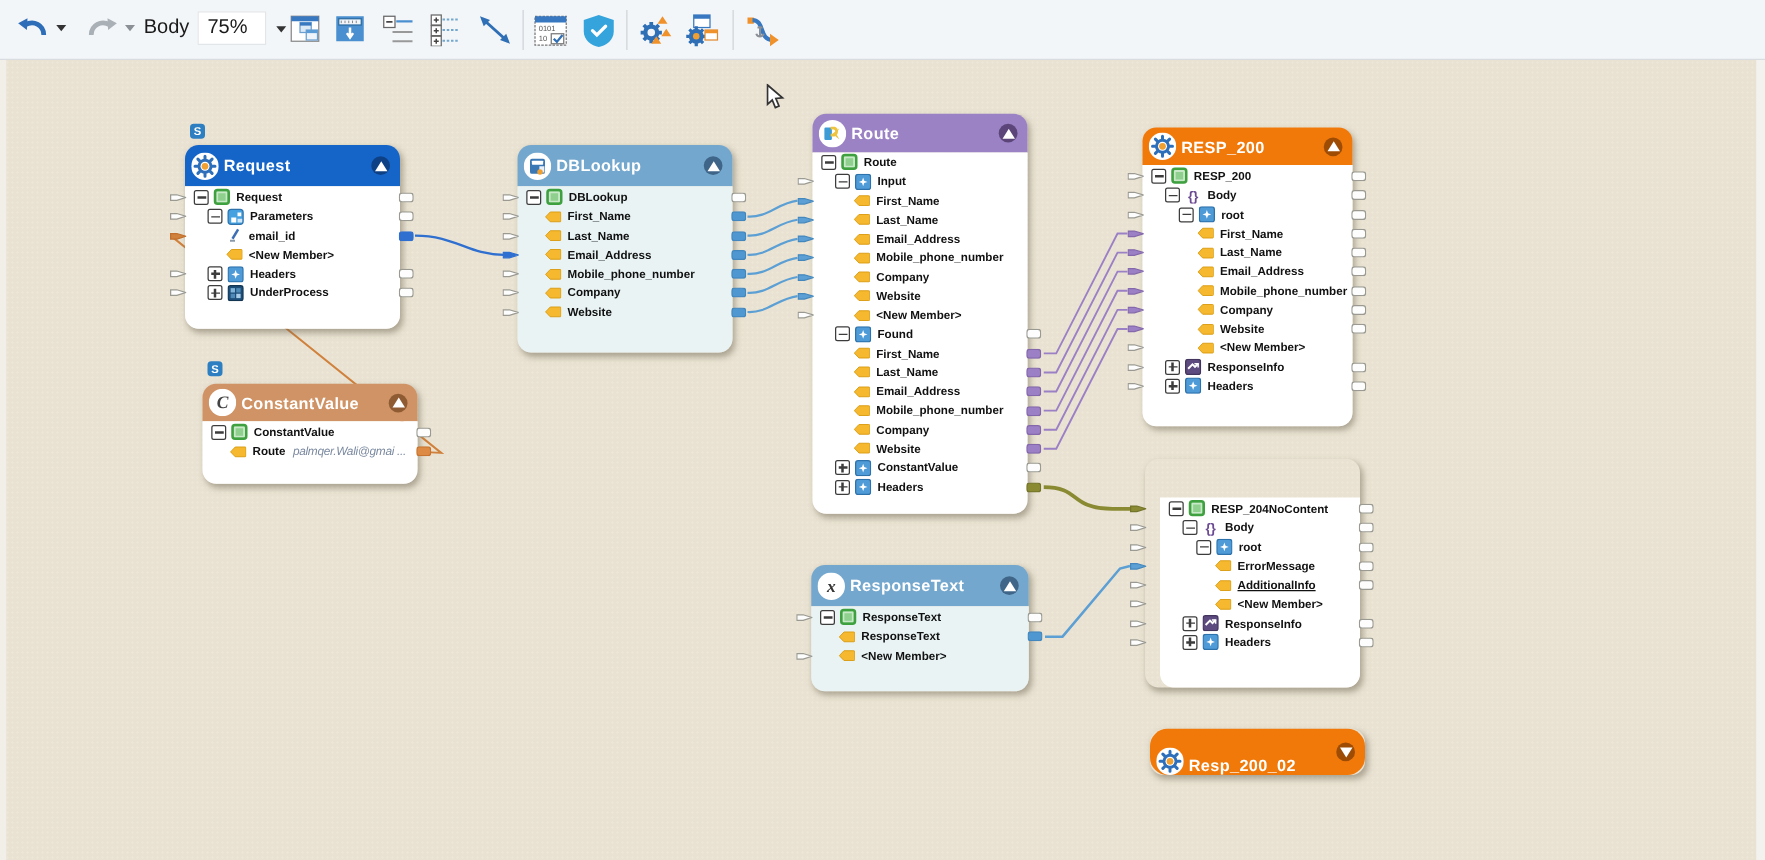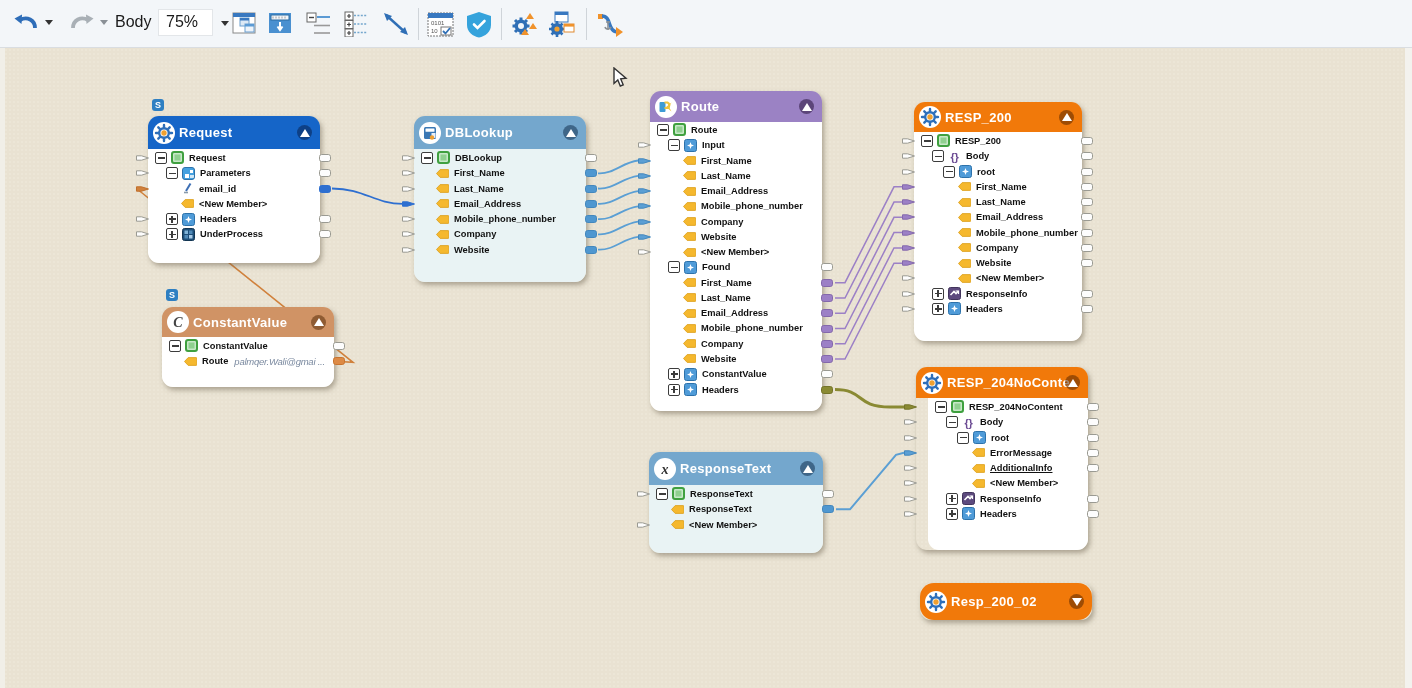--- a/index.html
+++ b/index.html
@@ -868,37 +868,20 @@
         <path d="M0.5 2.8 H5.5 L12.5 5 L5.5 7.2 H0.5 Z" fill="#fdfdfd" stroke="#9a9a92" stroke-width="1"></path>
       </svg>
     </span>
     <span class="stubw" style="top:67.5px;">
       <svg class="stub" width="13" height="10" viewBox="0 0 13 10">
         <path d="M0.5 2.8 H5.5 L12.5 5 L5.5 7.2 H0.5 Z" fill="#fdfdfd" stroke="#9a9a92" stroke-width="1"></path>
       </svg>
     </span>
   </div>
 <div class="node" style="left:916px;top:367px;width:172px;height:183px;">
-    <div class="hdr" style="height:31px;background:#f1790a;border-radius:11px 11px 0 0;">
-      <span class="hico"><svg width="22" height="22" viewBox="0 0 22 22">
-          <circle cx="11" cy="11" r="11" fill="#fff"></circle>
-          <g fill="#2e6fba">
-            <circle cx="11" cy="11" r="6"></circle>
-            <g stroke="#2e6fba" stroke-width="2.4">
-              <path d="M11 3v16M3 11h16M5.3 5.3l11.4 11.4M16.7 5.3L5.3 16.7" stroke-linecap="round"></path>
-            </g>
-          </g>
-          <circle cx="11" cy="11" r="3.6" fill="#fff"></circle>
-          <circle cx="11" cy="11" r="2.7" fill="#f0a030"></circle>
-        </svg></span>
-      <span class="htitle">RESP_204NoConte</span>
-      <span class="cbtn" style="background:rgba(90,40,0,.55);">
-        <i class="tri-up"></i>
-      </span>
-    </div>
     <div class="nbody" style="background:#fff;top:31px;padding-top:1.37px;margin-left:12px;">
       <div class="r" style="padding-left:7px;">
         <i class="exp m"></i>
         <i class="tic green"></i>
         <span class="lbl">RESP_204NoContent</span>
       </div>
       <div class="r" style="padding-left:18px;">
         <i class="exp m"></i>
         <svg class="tic" width="13" height="13" viewBox="0 0 13 13">
           <text x="6.5" y="10.5" font-family="Liberation Sans,sans-serif" font-size="11" font-weight="bold" fill="#6b4a93" text-anchor="middle">{}</text>
@@ -1008,21 +991,21 @@
         <path d="M0.5 2.8 H5.5 L12.5 5 L5.5 7.2 H0.5 Z" fill="#fdfdfd" stroke="#9a9a92" stroke-width="1"></path>
       </svg>
     </span>
     <span class="stubw" style="top:141.9px;">
       <svg class="stub" width="13" height="10" viewBox="0 0 13 10">
         <path d="M0.5 2.8 H5.5 L12.5 5 L5.5 7.2 H0.5 Z" fill="#fdfdfd" stroke="#9a9a92" stroke-width="1"></path>
       </svg>
     </span>
   </div>
 <div class="node" style="left:920px;top:583px;width:172px;height:37px;">
-    <div class="hdr" style="height:37px;background:#f1790a;border-radius:14px;border-radius:14px;">
+    <div class="hdr" style="height:37px;background:#f1790a;border-radius:14px;border-radius:14px;align-items:flex-end;">
       <span class="hico"><svg width="22" height="22" viewBox="0 0 22 22">
           <circle cx="11" cy="11" r="11" fill="#fff"></circle>
           <g fill="#2e6fba">
             <circle cx="11" cy="11" r="6"></circle>
             <g stroke="#2e6fba" stroke-width="2.4">
               <path d="M11 3v16M3 11h16M5.3 5.3l11.4 11.4M16.7 5.3L5.3 16.7" stroke-linecap="round"></path>
             </g>
           </g>
           <circle cx="11" cy="11" r="3.6" fill="#fff"></circle>
           <circle cx="11" cy="11" r="2.7" fill="#f0a030"></circle>

